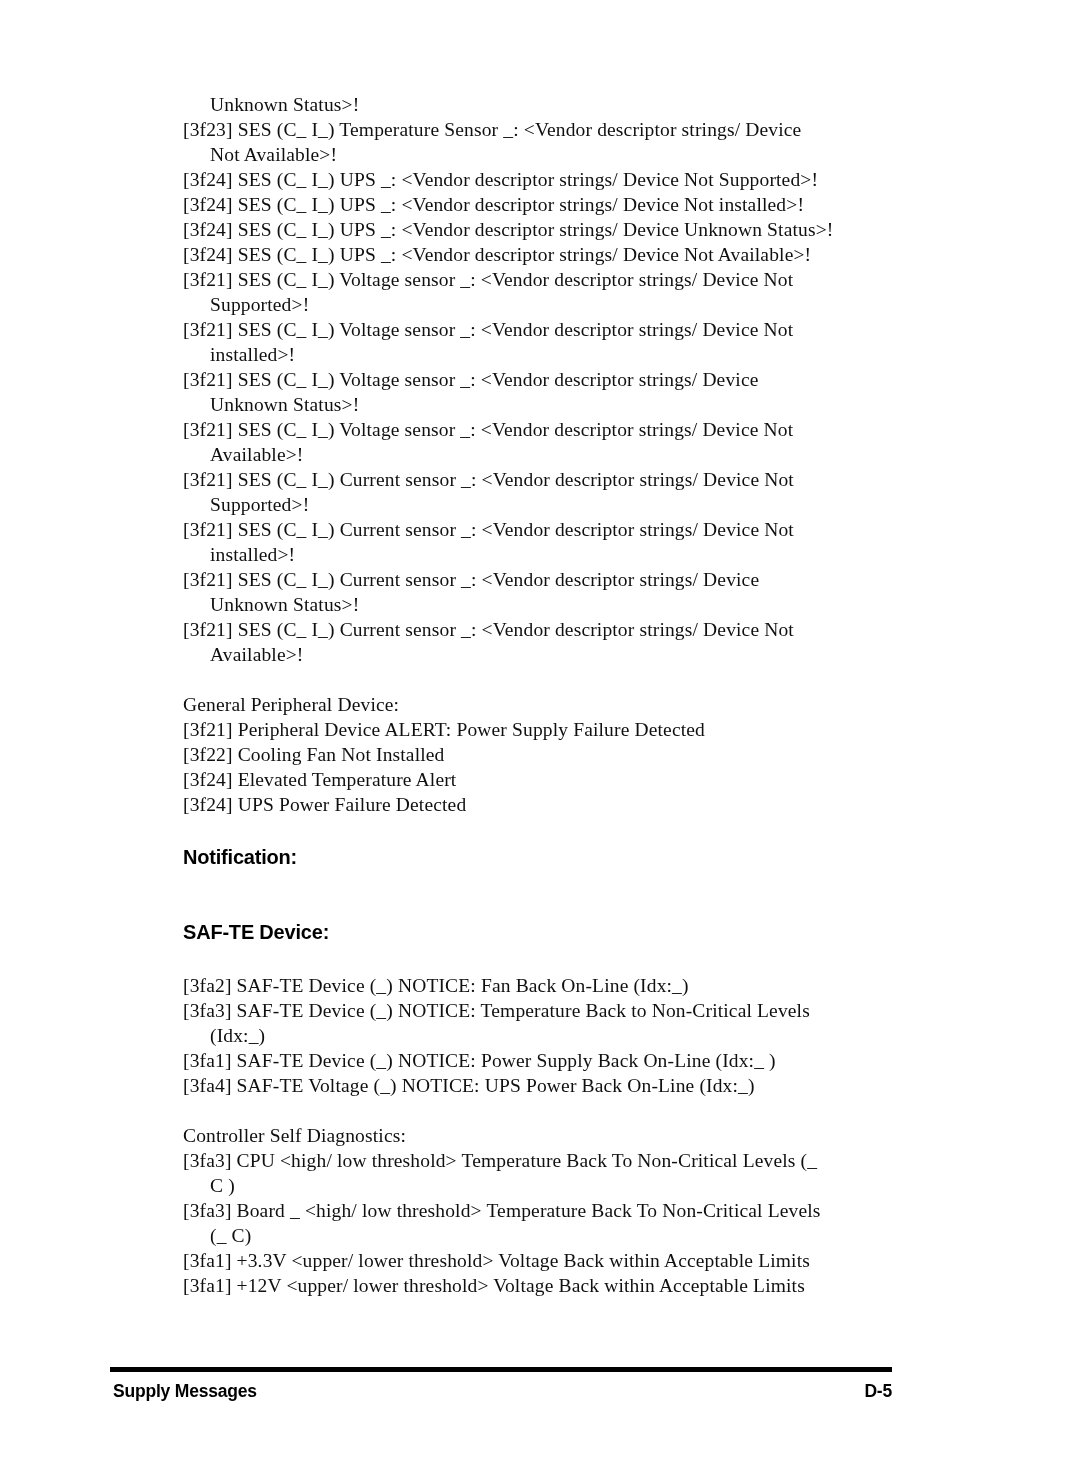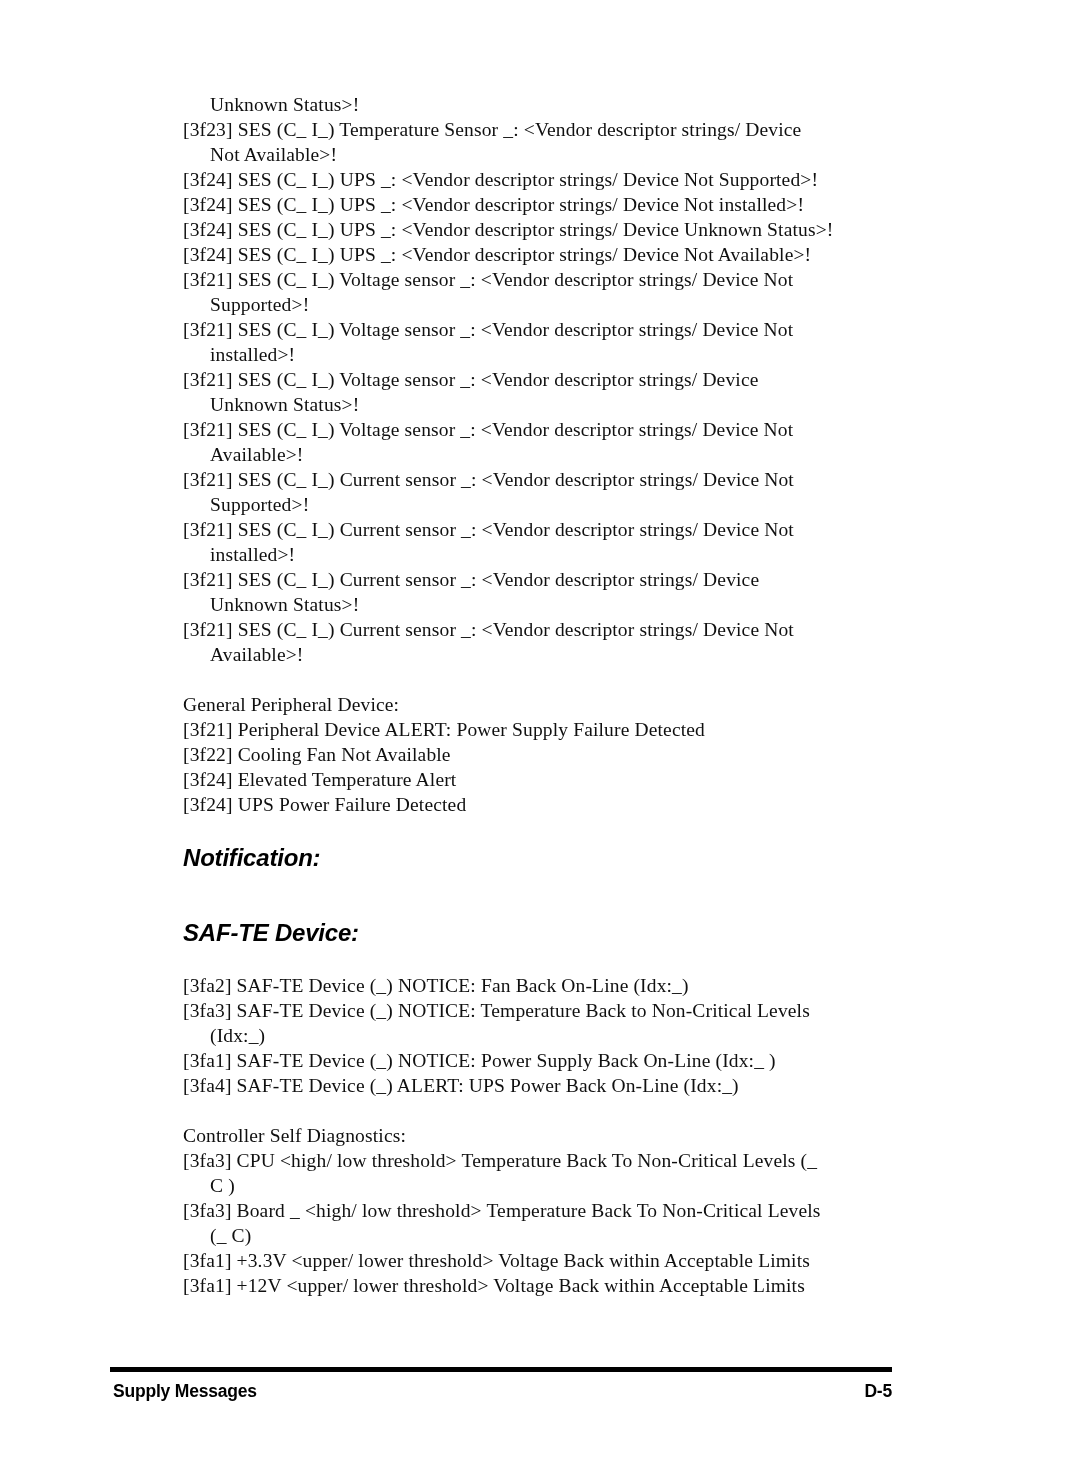--- a/index.html
+++ b/index.html
@@ -40,22 +40,21 @@
 
   
   .gap-sm { height: 25px; }
   .gap-md { height: 28px; }
   .gap-lg { height: 50px; }
 
   
   .heading {
     font-family: "Liberation Sans", "DejaVu Sans", sans-serif;
     font-weight: bold;
-    font-style: italic;
-    font-size: 24px;
+    font-size: 20px;
     line-height: 25px;
     letter-spacing: -0.2px;
     color: #000000;
   }
 
   
   .footer-rule {
     position: absolute;
     left: 110px;
     top: 1367px;
@@ -117,41 +116,41 @@
       <div class="line cont">Unknown Status&gt;!</div>
       <div class="line">[3f21] SES (C_ I_) Current sensor _: &lt;Vendor descriptor strings/ Device Not</div>
       <div class="line cont">Available&gt;!</div>
     </div>
 
     <div class="gap-sm"></div>
 
     <div>
       <div class="line">General Peripheral Device:</div>
       <div class="line">[3f21] Peripheral Device ALERT: Power Supply Failure Detected</div>
-      <div class="line">[3f22] Cooling Fan Not Available</div>
+      <div class="line">[3f22] Cooling Fan Not Installed</div>
       <div class="line">[3f24] Elevated Temperature Alert</div>
       <div class="line">[3f24] UPS Power Failure Detected</div>
     </div>
 
     <div class="gap-md"></div>
 
     <div class="heading">Notification:</div>
 
     <div class="gap-lg"></div>
 
     <div class="heading">SAF-TE Device:</div>
 
     <div class="gap-md"></div>
 
     <div>
       <div class="line">[3fa2] SAF-TE Device (_) NOTICE: Fan Back On-Line (Idx:_)</div>
       <div class="line">[3fa3] SAF-TE Device (_) NOTICE: Temperature Back to Non-Critical Levels</div>
       <div class="line cont">(Idx:_)</div>
       <div class="line">[3fa1] SAF-TE Device (_) NOTICE: Power Supply Back On-Line (Idx:_ )</div>
-      <div class="line">[3fa4] SAF-TE Device (_) ALERT: UPS Power Back On-Line (Idx:_)</div>
+      <div class="line">[3fa4] SAF-TE Voltage (_) NOTICE: UPS Power Back On-Line (Idx:_)</div>
     </div>
 
     <div class="gap-sm"></div>
 
     <div>
       <div class="line">Controller Self Diagnostics:</div>
       <div class="line">[3fa3] CPU &lt;high/ low threshold&gt; Temperature Back To Non-Critical Levels (_</div>
       <div class="line cont">C )</div>
       <div class="line">[3fa3] Board _ &lt;high/ low threshold&gt; Temperature Back To Non-Critical Levels</div>
       <div class="line cont">(_ C)</div>

